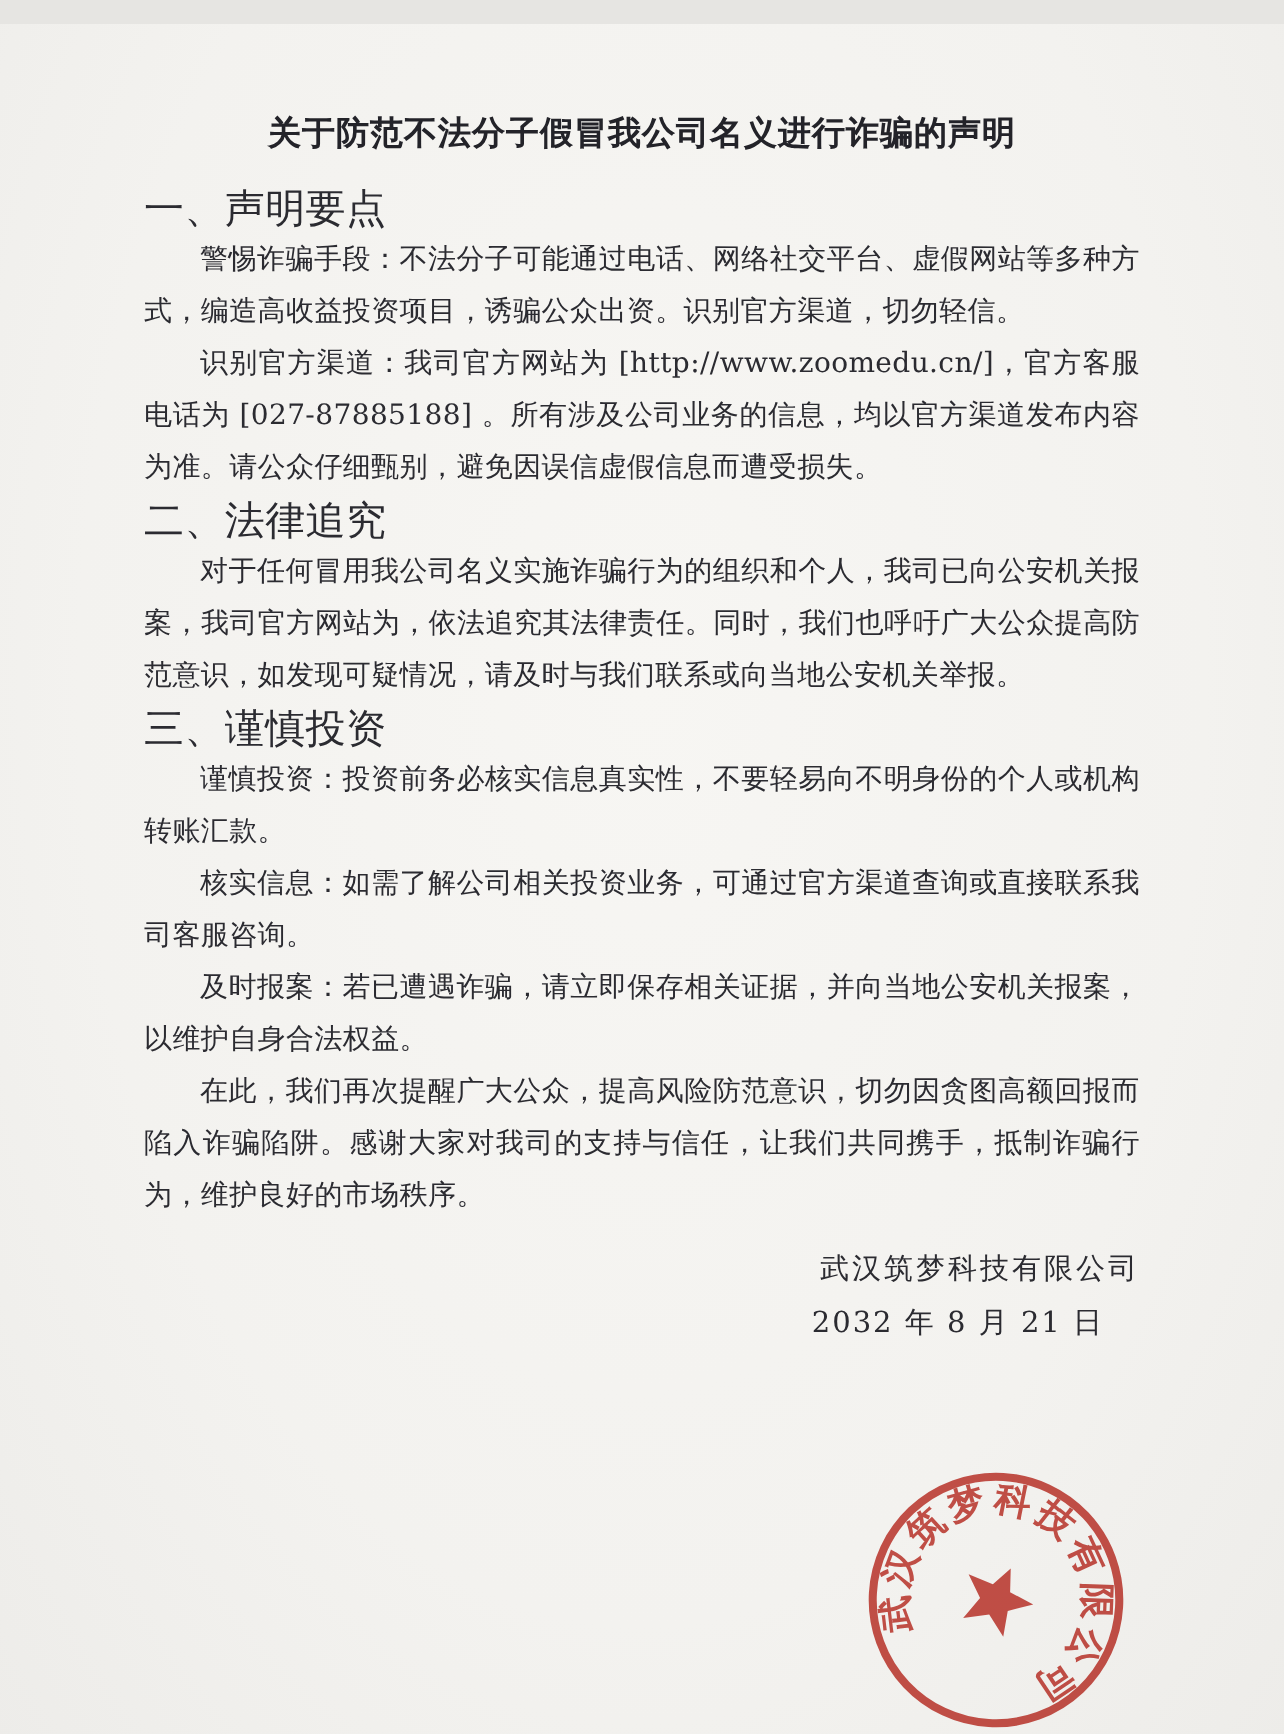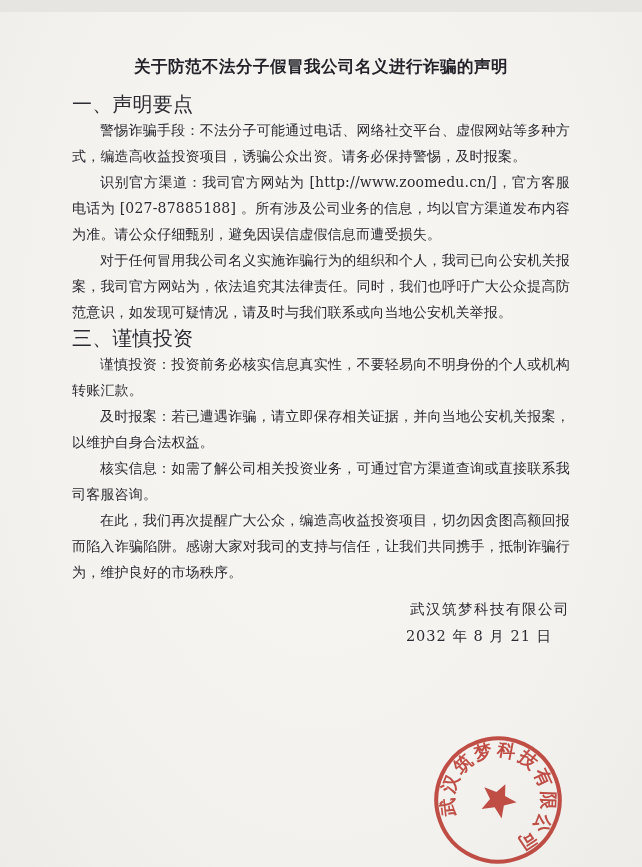--- a/index.html
+++ b/index.html
@@ -62,28 +62,29 @@
   }
 </style>
 </head>
 <body>
 
 <div class="page">
   <div class="doc">
     <h1 class="doc-title">关于防范不法分子假冒我公司名义进行诈骗的声明</h1>
 
     <p class="sect">一、声明要点</p>
-    <p class="para">警惕诈骗手段：不法分子可能通过电话、网络社交平台、虚假网站等多种方式，编造高收益投资项目，诱骗公众出资。请务必保持警惕，及时报案。</p>
+    <p class="para">警惕诈骗手段：不法分子可能通过电话、网络社交平台、虚假网站等多种方式，编造高收益投资项目，诱骗公众出资。识别官方渠道，切勿轻信。</p>
     <p class="para">识别官方渠道：我司官方网站为 [http://www.zoomedu.cn/]，官方客服电话为 [027-87885188] 。所有涉及公司业务的信息，均以官方渠道发布内容为准。请公众仔细甄别，避免因误信虚假信息而遭受损失。</p>
+    <p class="sect">二、法律追究</p>
     <p class="para">对于任何冒用我公司名义实施诈骗行为的组织和个人，我司已向公安机关报案，我司官方网站为，依法追究其法律责任。同时，我们也呼吁广大公众提高防范意识，如发现可疑情况，请及时与我们联系或向当地公安机关举报。</p>
     <p class="sect">三、谨慎投资</p>
     <p class="para">谨慎投资：投资前务必核实信息真实性，不要轻易向不明身份的个人或机构转账汇款。</p>
+    <p class="para">核实信息：如需了解公司相关投资业务，可通过官方渠道查询或直接联系我司客服咨询。</p>
     <p class="para">及时报案：若已遭遇诈骗，请立即保存相关证据，并向当地公安机关报案，以维护自身合法权益。</p>
-    <p class="para">核实信息：如需了解公司相关投资业务，可通过官方渠道查询或直接联系我司客服咨询。</p>
-    <p class="para">在此，我们再次提醒广大公众，编造高收益投资项目，切勿因贪图高额回报而陷入诈骗陷阱。感谢大家对我司的支持与信任，让我们共同携手，抵制诈骗行为，维护良好的市场秩序。</p>
+    <p class="para">在此，我们再次提醒广大公众，提高风险防范意识，切勿因贪图高额回报而陷入诈骗陷阱。感谢大家对我司的支持与信任，让我们共同携手，抵制诈骗行为，维护良好的市场秩序。</p>
   </div>
 
   <div class="signature">
     <div class="sig-company">武汉筑梦科技有限公司</div>
     <div class="sig-date">2032 年 8 月 21 日</div>
   </div>
 
   <svg class="seal" viewBox="0 0 200 200" aria-hidden="true">
     <g transform="rotate(25 100 100)">
       <circle cx="100" cy="100" r="92" fill="none" stroke="#c1332a" stroke-width="6"></circle>

